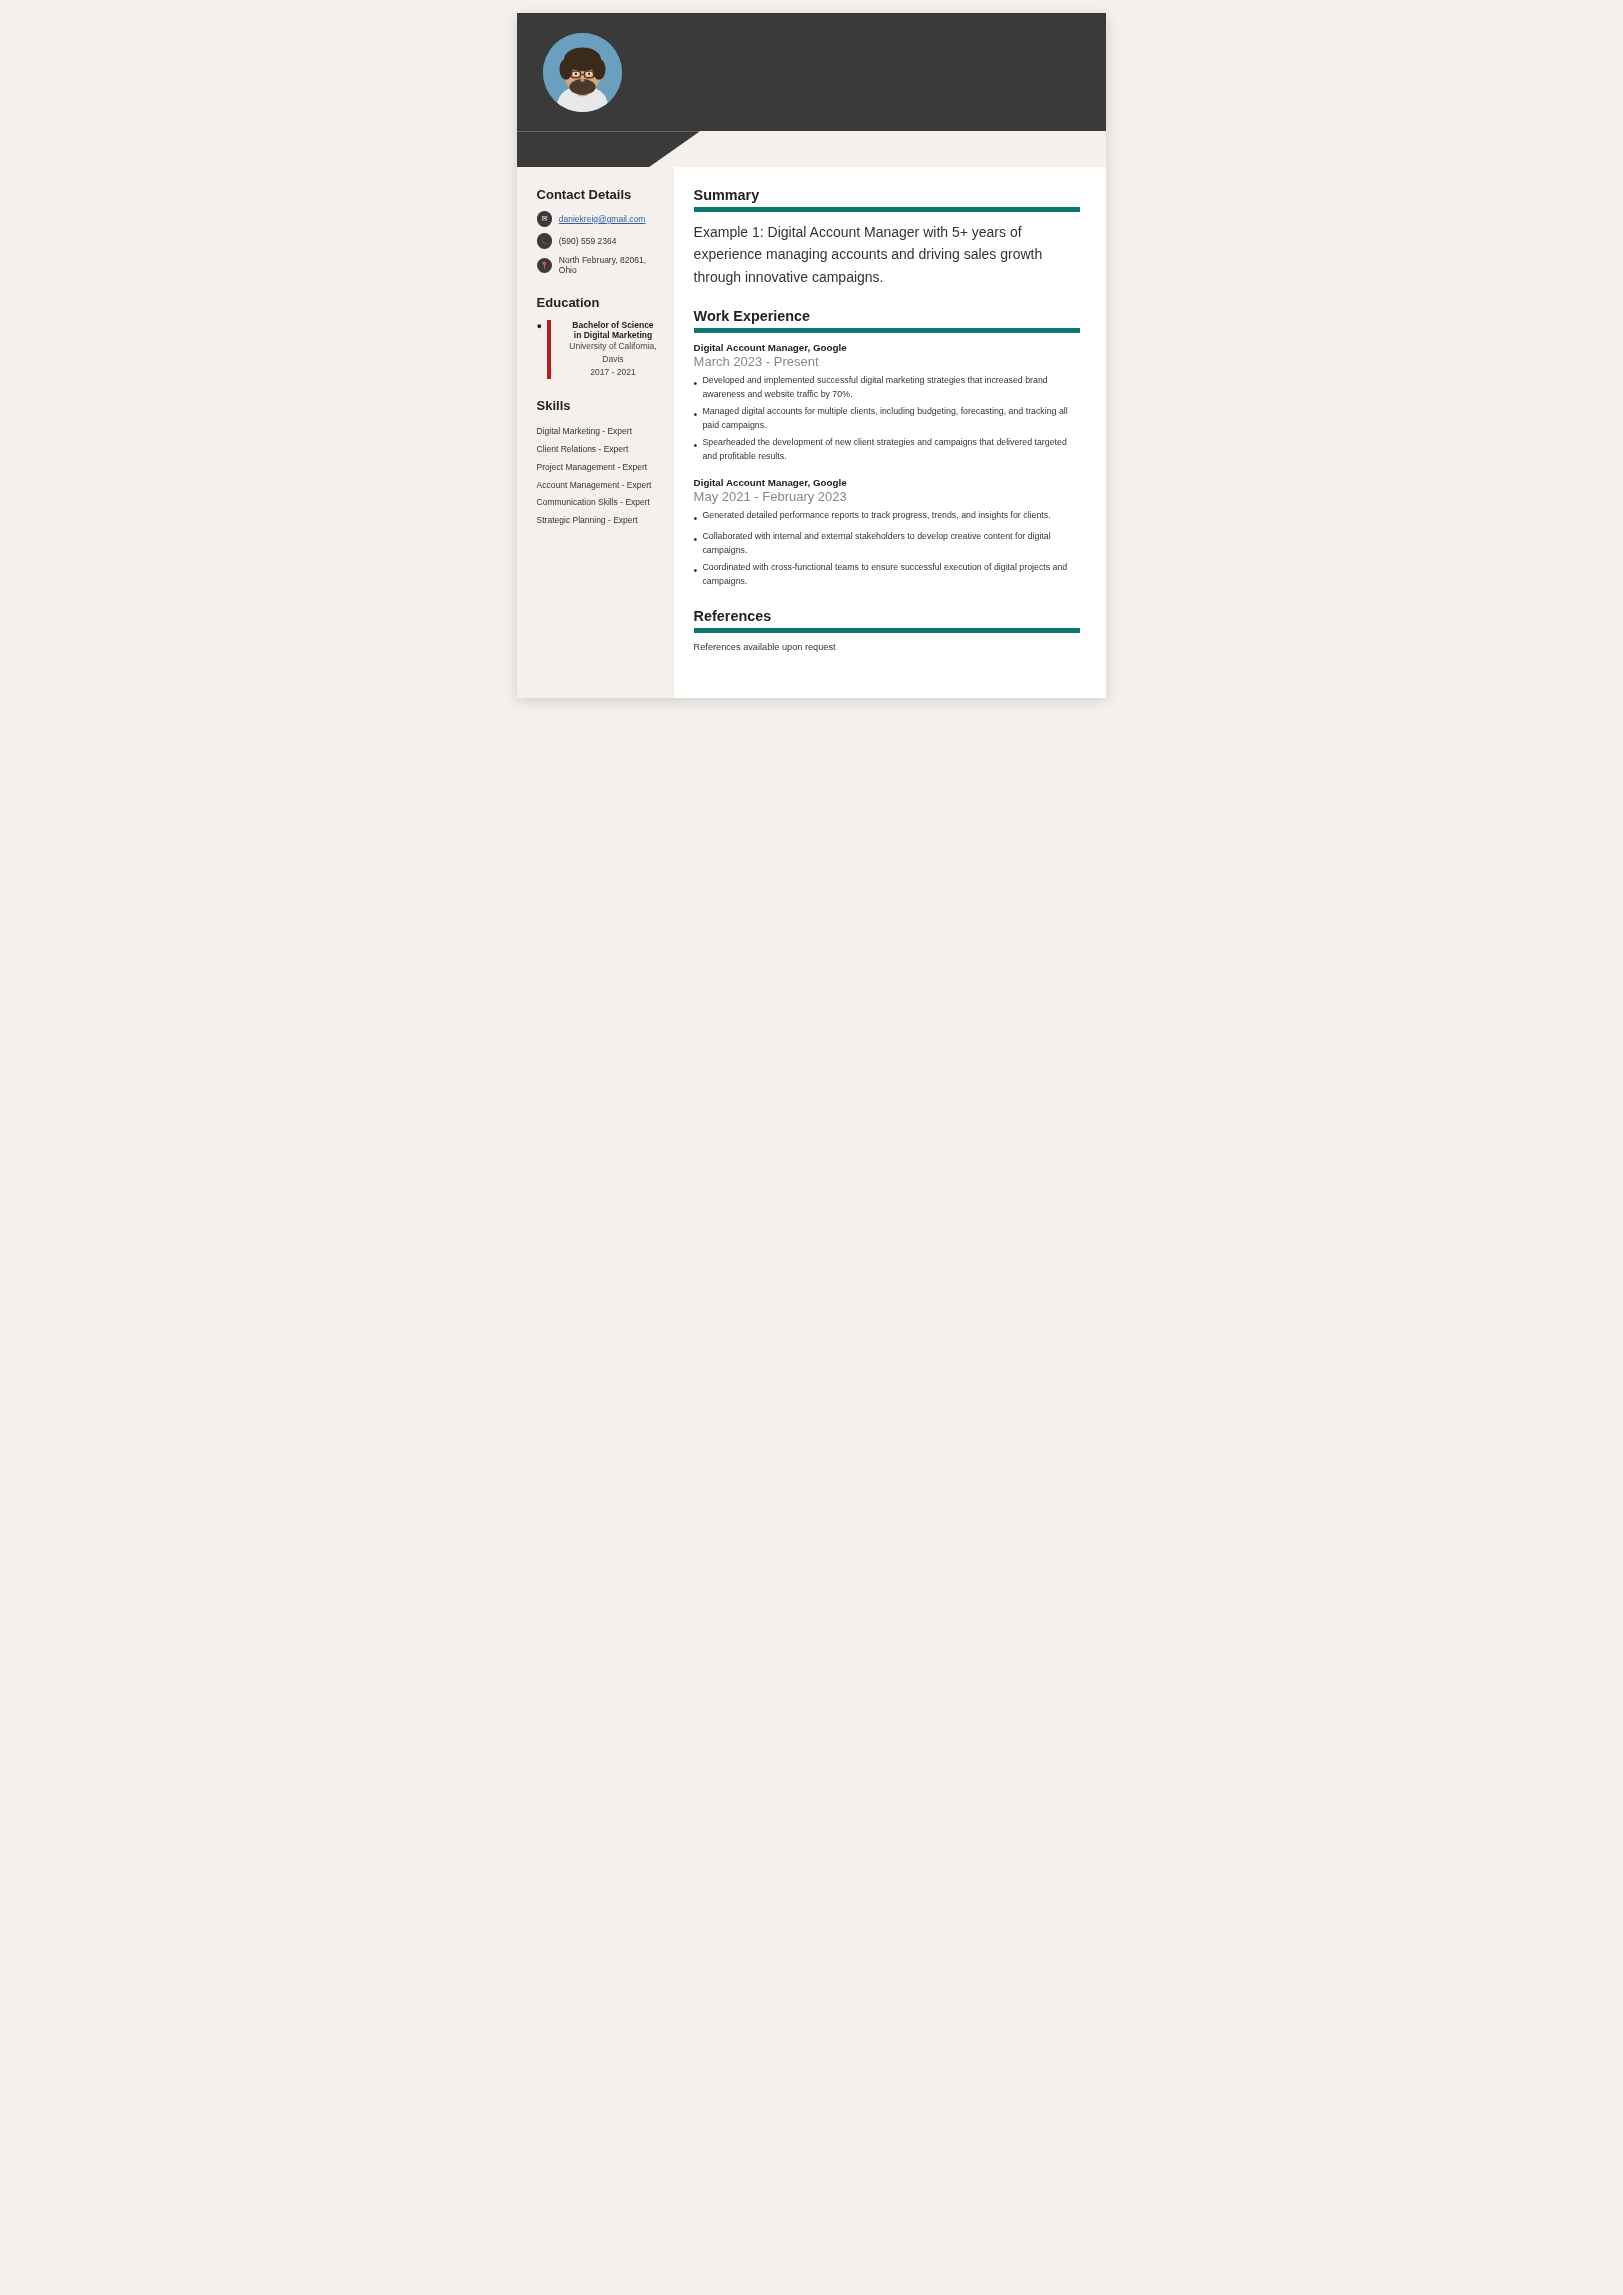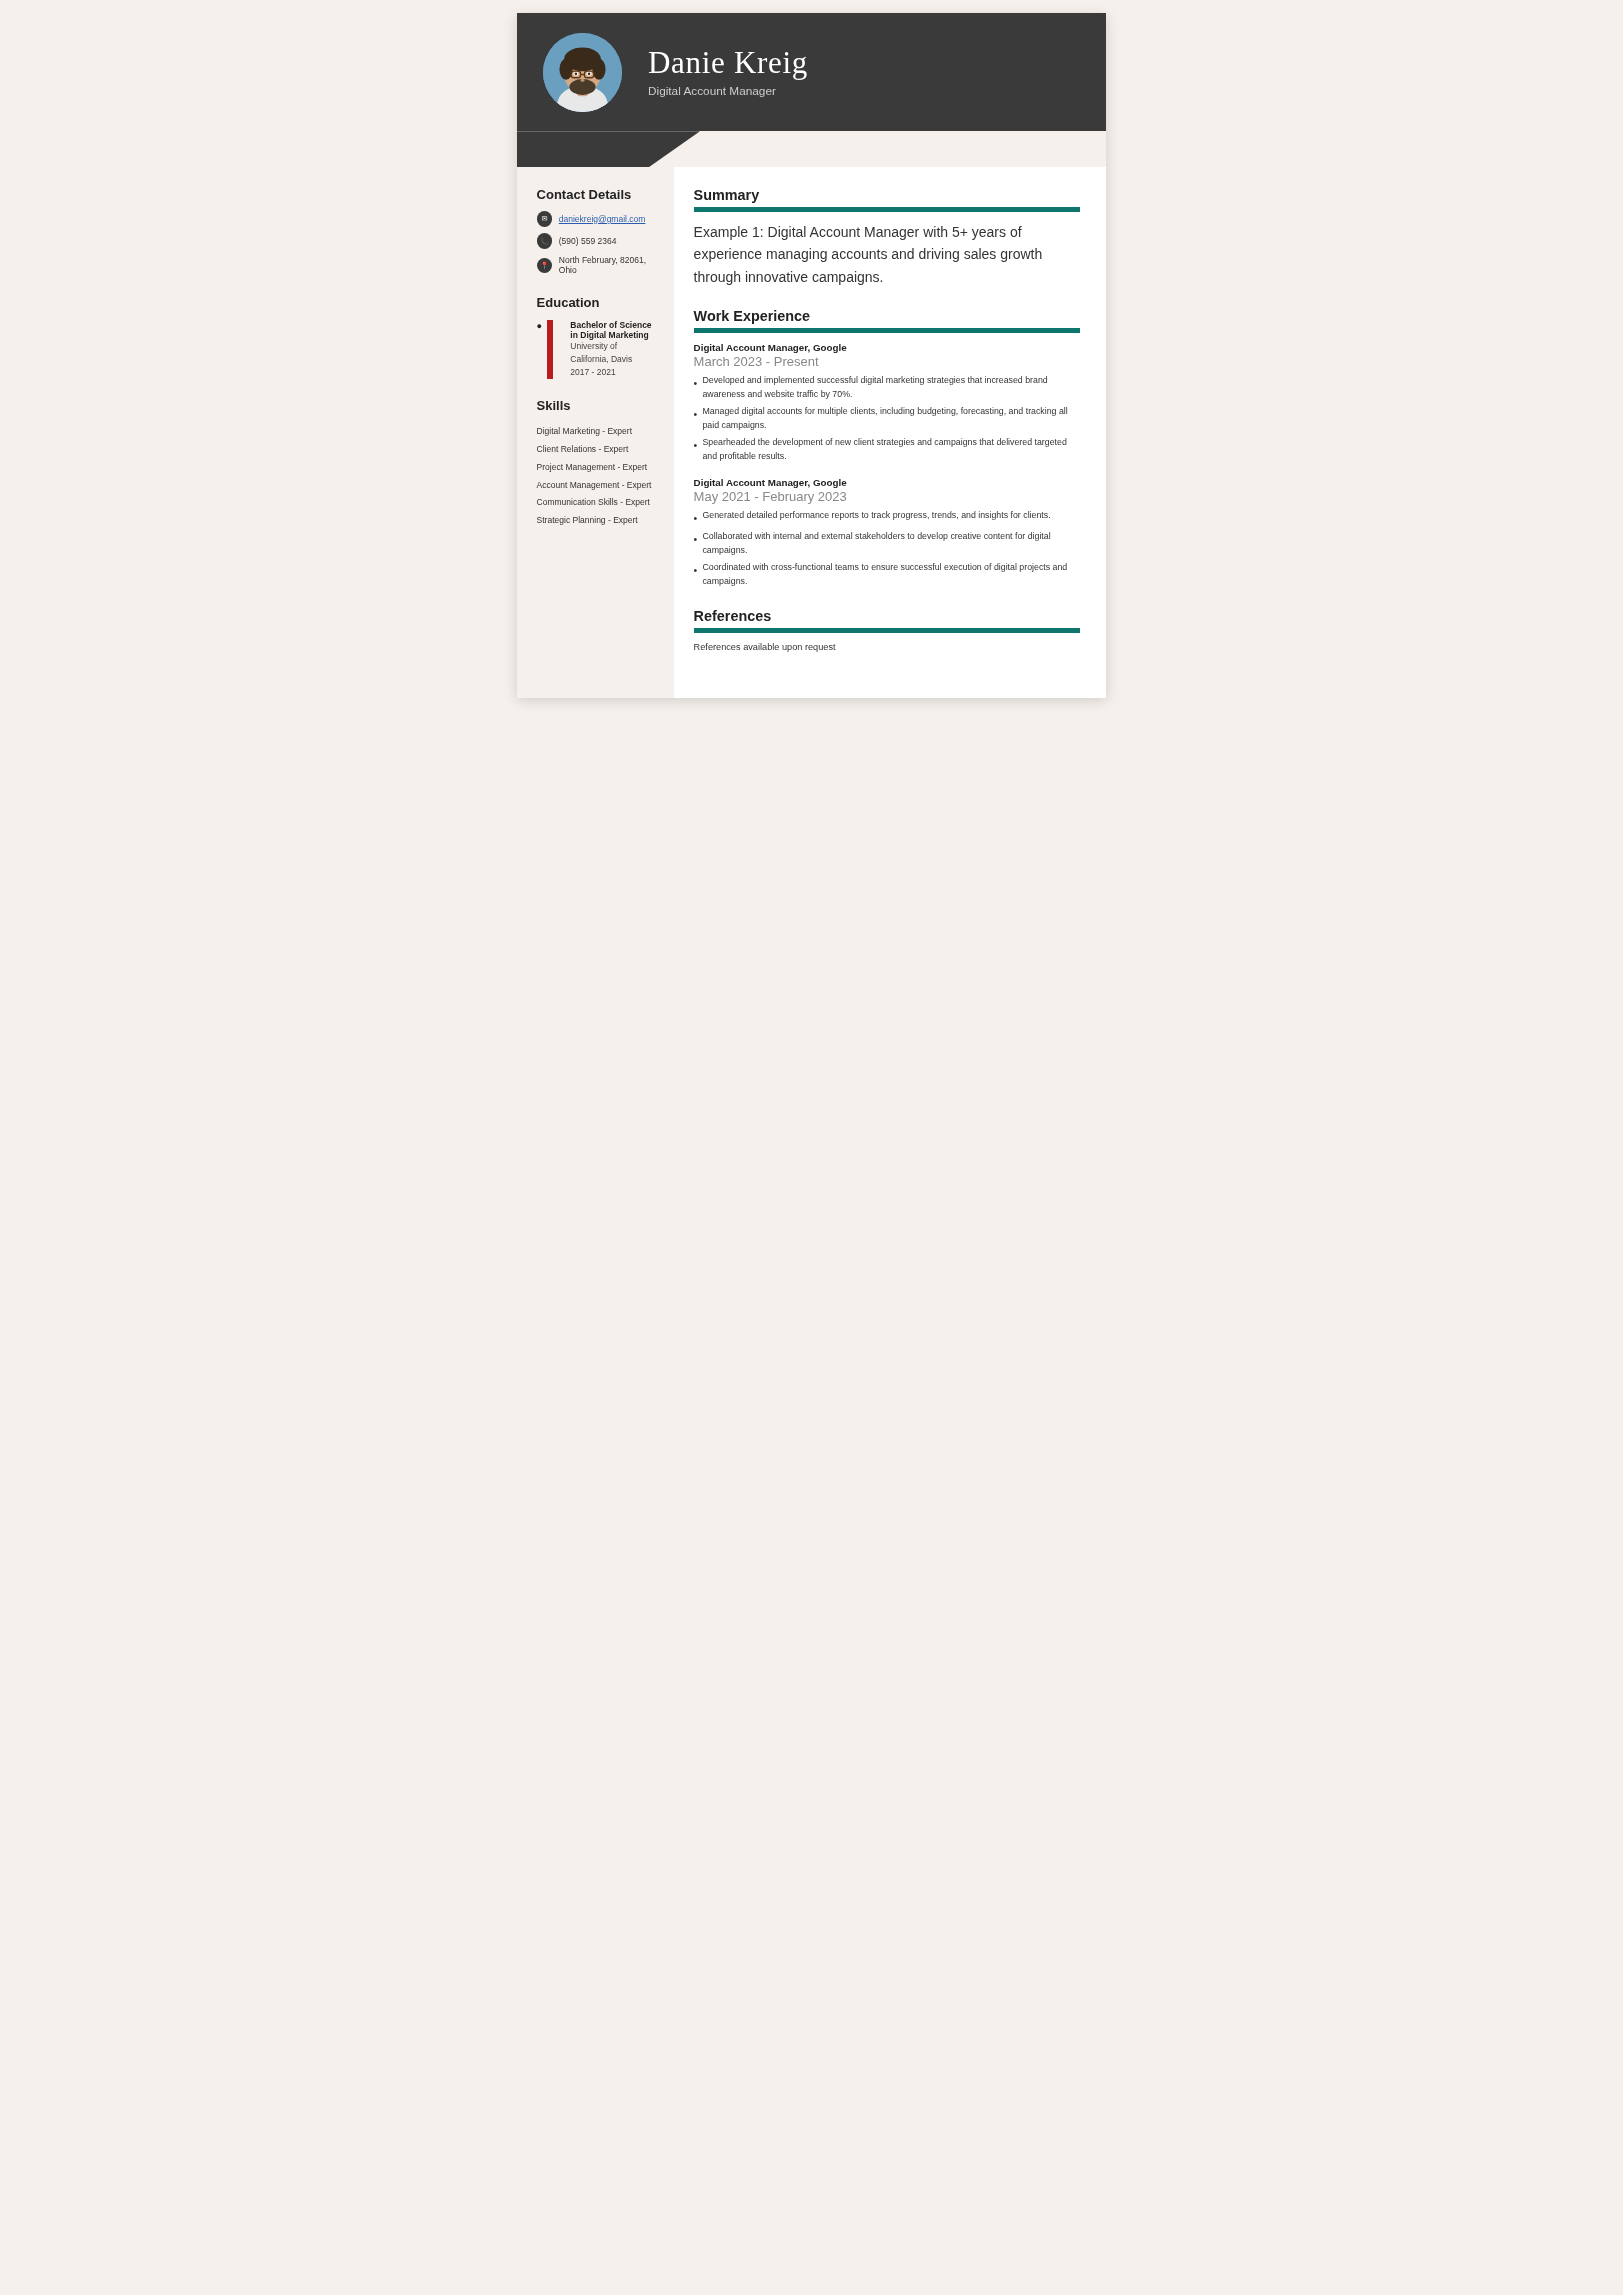--- a/index.html
+++ b/index.html
@@ -115,23 +115,24 @@
       align-items: flex-start;
       gap: 5.2px;
     }
     .edu-bullet {
       margin-top: 2px;
       font-size: 9.2px;
       color: #222;
       flex-shrink: 0;
     }
     .edu-left-border {
-      border-left: 6px solid #b91c1c;
+      border-left: 4px solid #b91c1c;
       padding-left: 17px;
       margin-top: 1.3px;
+      text-align: center;
     }
     .skill-item {
       font-size: 8.5px;
       color: #333;
       font-family: Arial, sans-serif;
       padding: 3.9px 0;
       border-bottom: none;
     }
     
     .main {
@@ -223,24 +224,20 @@
         <ellipse cx="70" cy="62" rx="4" ry="3" fill="#fff"></ellipse>
         <ellipse cx="50" cy="62" rx="2" ry="2" fill="#3a2a1a"></ellipse>
         <ellipse cx="70" cy="62" rx="2" ry="2" fill="#3a2a1a"></ellipse>
 
         <rect x="43" y="58" width="14" height="10" rx="4" fill="none" stroke="#5a3a1a" stroke-width="2"></rect>
         <rect x="63" y="58" width="14" height="10" rx="4" fill="none" stroke="#5a3a1a" stroke-width="2"></rect>
         <line x1="57" y1="63" x2="63" y2="63" stroke="#5a3a1a" stroke-width="2"></line>
 
         <ellipse cx="60" cy="72" rx="3" ry="2" fill="#c49070"></ellipse>
       </svg>
-    </div>
-    <div class="header-info">
-      <div class="header-name">Danie Kreig</div>
-      <div class="header-title">Digital Account Manager</div>
     </div>
   </div>
 
   <div style="position:relative; height:36px; background:#f5f0eb;">
     <div style="position:absolute; left:0; top:0; width:183px; height:36px; background:#3a3a3a; clip-path: polygon(0 0, 100% 0, 72% 100%, 0 100%);"></div>
   </div>
 
   <div class="body">
 
     <div class="sidebar">

